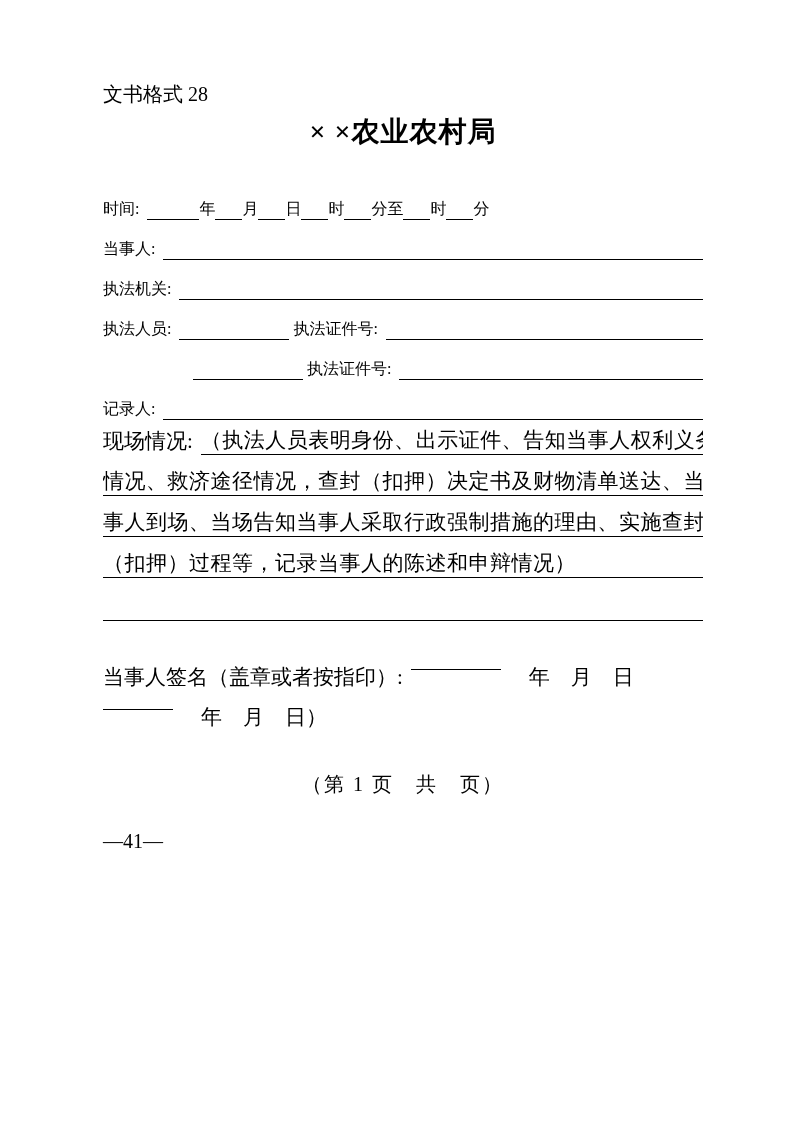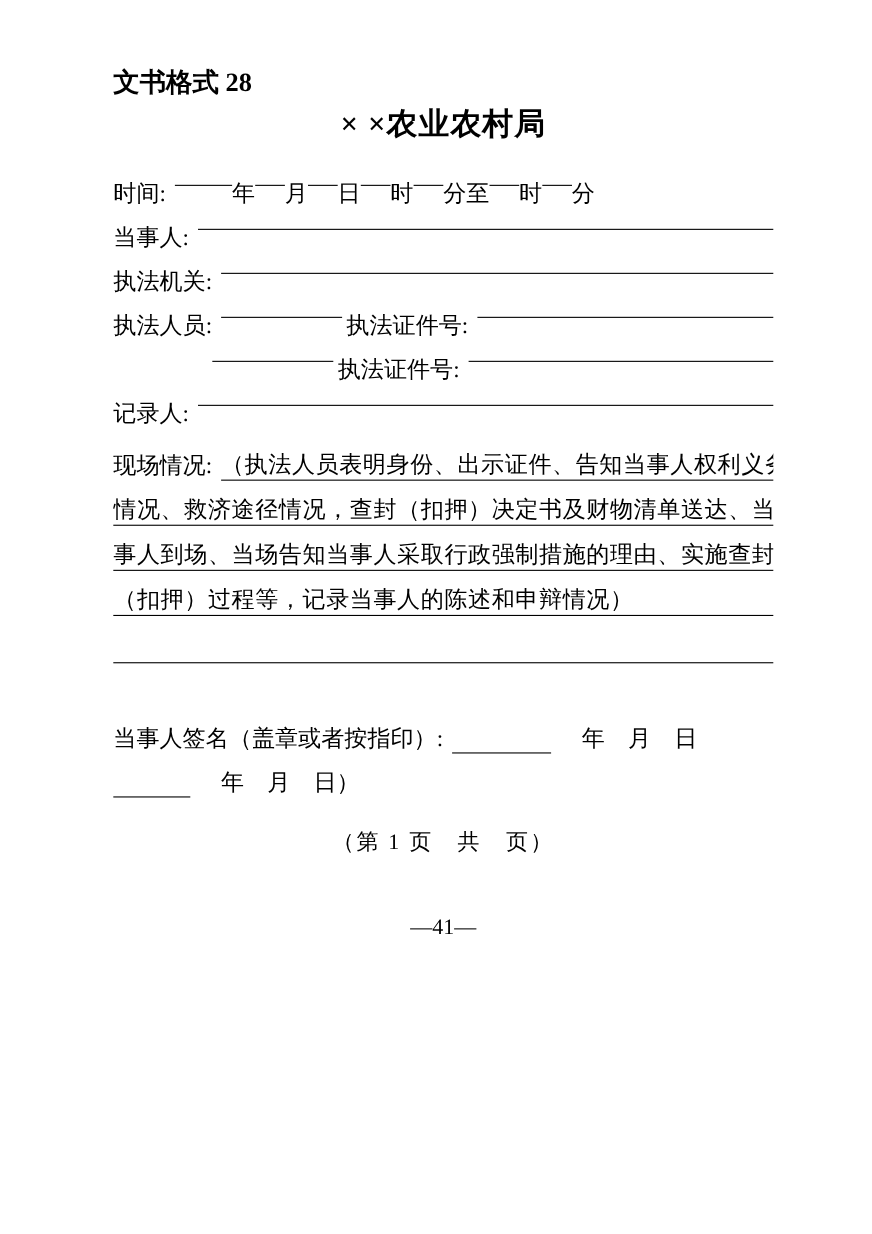--- a/index.html
+++ b/index.html
@@ -8,35 +8,35 @@
     width:793px;height:1122px;
     margin:0 auto;
     background:#ffffff;
     color:#000;
     font-family:"Liberation Serif","DejaVu Serif",serif;
     overflow:hidden;
   }
   .content{padding:0 90px 0 103px;}
 
   .doc-label{
-    padding-top:64px;
-    font-size:24px;font-weight:bold;line-height:24px;
+    padding-top:82px;
+    font-size:20px;font-weight:normal;line-height:24px;
   }
   .title-block{
     margin-top:6px;
     text-align:center;
     font-size:28px;font-weight:bold;line-height:40px;
     letter-spacing:1px;
   }
 
   .form{margin-top:28px;}
   .row{
-    display:flex;align-items:flex-start;
+    display:flex;align-items:flex-end;
     height:40px;
-    font-size:21px;
+    font-size:16px;
     white-space:nowrap;
   }
   .lbl{margin-right:8px;flex-shrink:0;}
   .blank{
     border-bottom:1.5px solid #000;
     height:6px;flex-shrink:0;
   }
   .fill{flex:1;border-bottom:1.5px solid #000;height:6px;}
   .w52{width:52px;}
   .w27{width:27px;}
@@ -56,35 +56,35 @@
     border-bottom:1.5px solid #000;
     letter-spacing:0.5px;
     overflow:hidden;
   }
   .blankline{
     height:36px;
     border-bottom:1.5px solid #000;
   }
 
   .sig-row{
-    display:flex;align-items:flex-end;
+    display:flex;align-items:flex-start;
     height:40px;font-size:21px;white-space:nowrap;
   }
   .sig-first{margin-top:42px;}
   .sig-date{margin-left:28px;white-space:pre;flex-shrink:0;}
 
   .footer-pagination{
     margin-top:28px;
     text-align:center;
     font-size:20px;line-height:26px;
     letter-spacing:2px;
   }
   .page-number{
-    margin-top:52px;
-    text-align:center;
+    margin-top:32px;
+    text-align:left;
     font-size:20px;line-height:24px;
   }
 </style>
 </head>
 <body>
 
 <div class="page">
   <div class="content">
 
     <div class="doc-label">文书格式 28</div>

